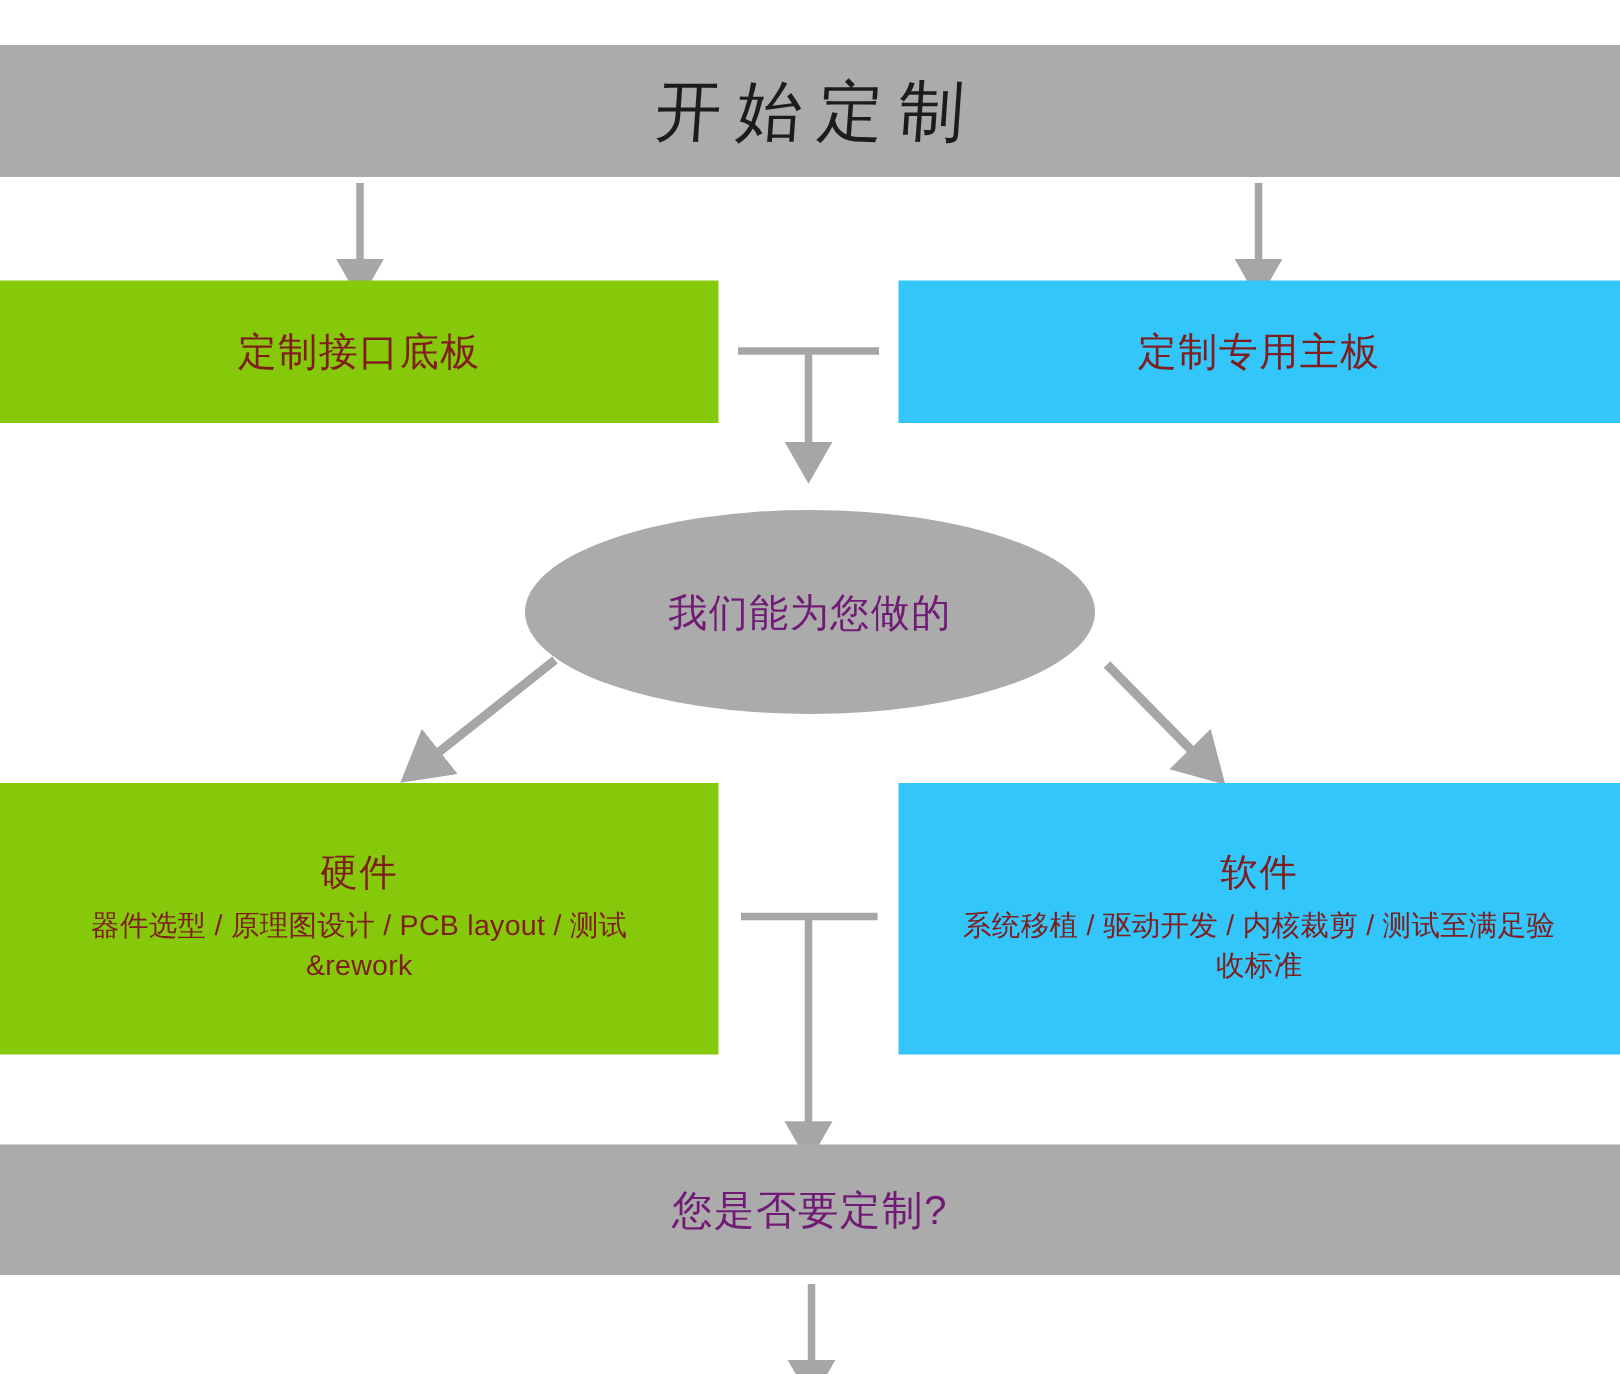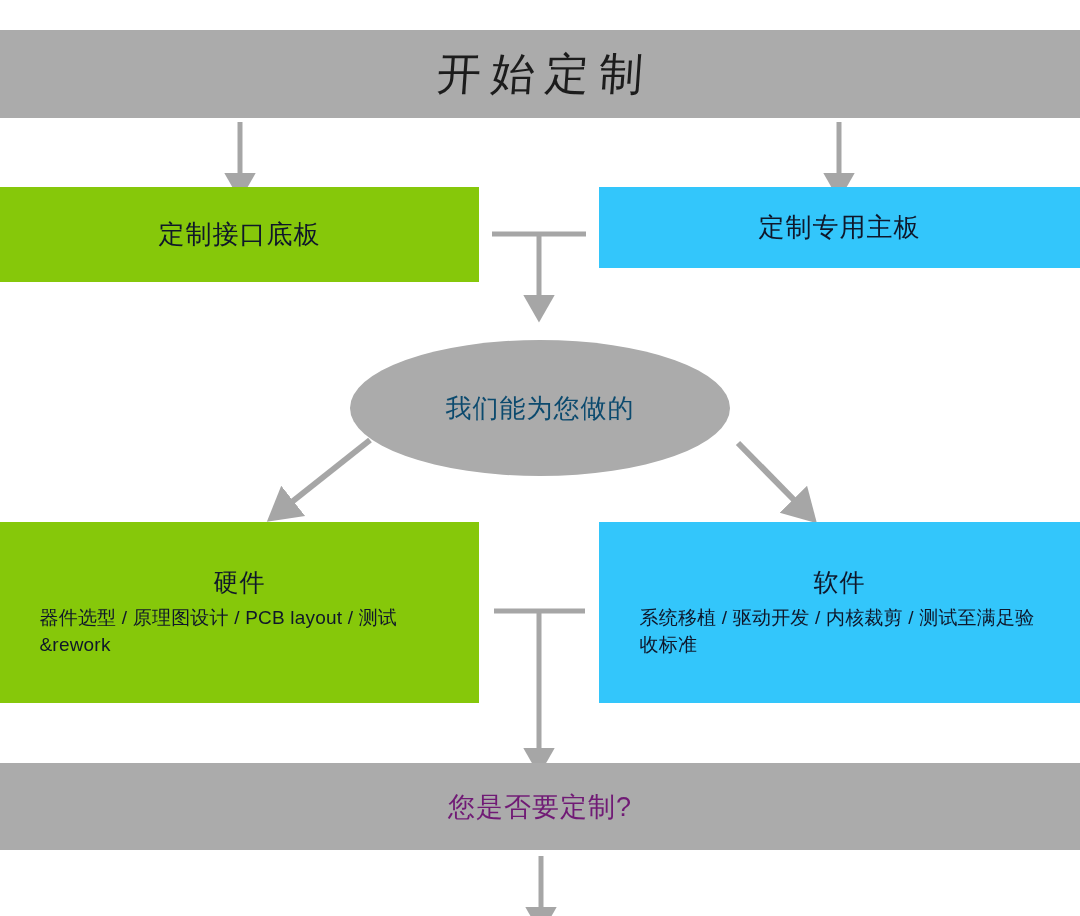--- a/index.html
+++ b/index.html
@@ -52,31 +52,32 @@
     white-space: nowrap;
   }
 
   
   .pbox {
     position: absolute;
     display: flex;
     flex-direction: column;
     align-items: center;
     justify-content: center;
-    color: #0f172a;
+    text-align: center;
+    color: #7f1d1d;
     box-sizing: border-box;
   }
   .green { background: #86c80a; }
   .blue  { background: #33c6fb; }
 
   #box-interface {
     left: 0px; top: 187px; width: 479px; height: 95px;
   }
   #box-mainboard {
-    left: 599px; top: 187px; width: 481px; height: 81px;
+    left: 599px; top: 187px; width: 481px; height: 95px;
   }
   #box-hardware {
     left: 0px; top: 522px; width: 479px; height: 181px;
     padding: 0 22px;
   }
   #box-software {
     left: 599px; top: 522px; width: 481px; height: 181px;
     padding: 0 22px;
   }
   .pbox-title-lg {
@@ -103,21 +104,21 @@
     position: absolute;
     left: 350px;
     top: 340px;
     width: 380px;
     height: 136px;
     background: #ababab;
     border-radius: 50% / 50%;
     display: flex;
     align-items: center;
     justify-content: center;
-    color: #0c4a6e;
+    color: #701a75;
     font-size: 26px;
     letter-spacing: 1px;
   }
 
   
   #connectors {
     position: absolute;
     left: 0;
     top: 0;
     width: 1080px;

